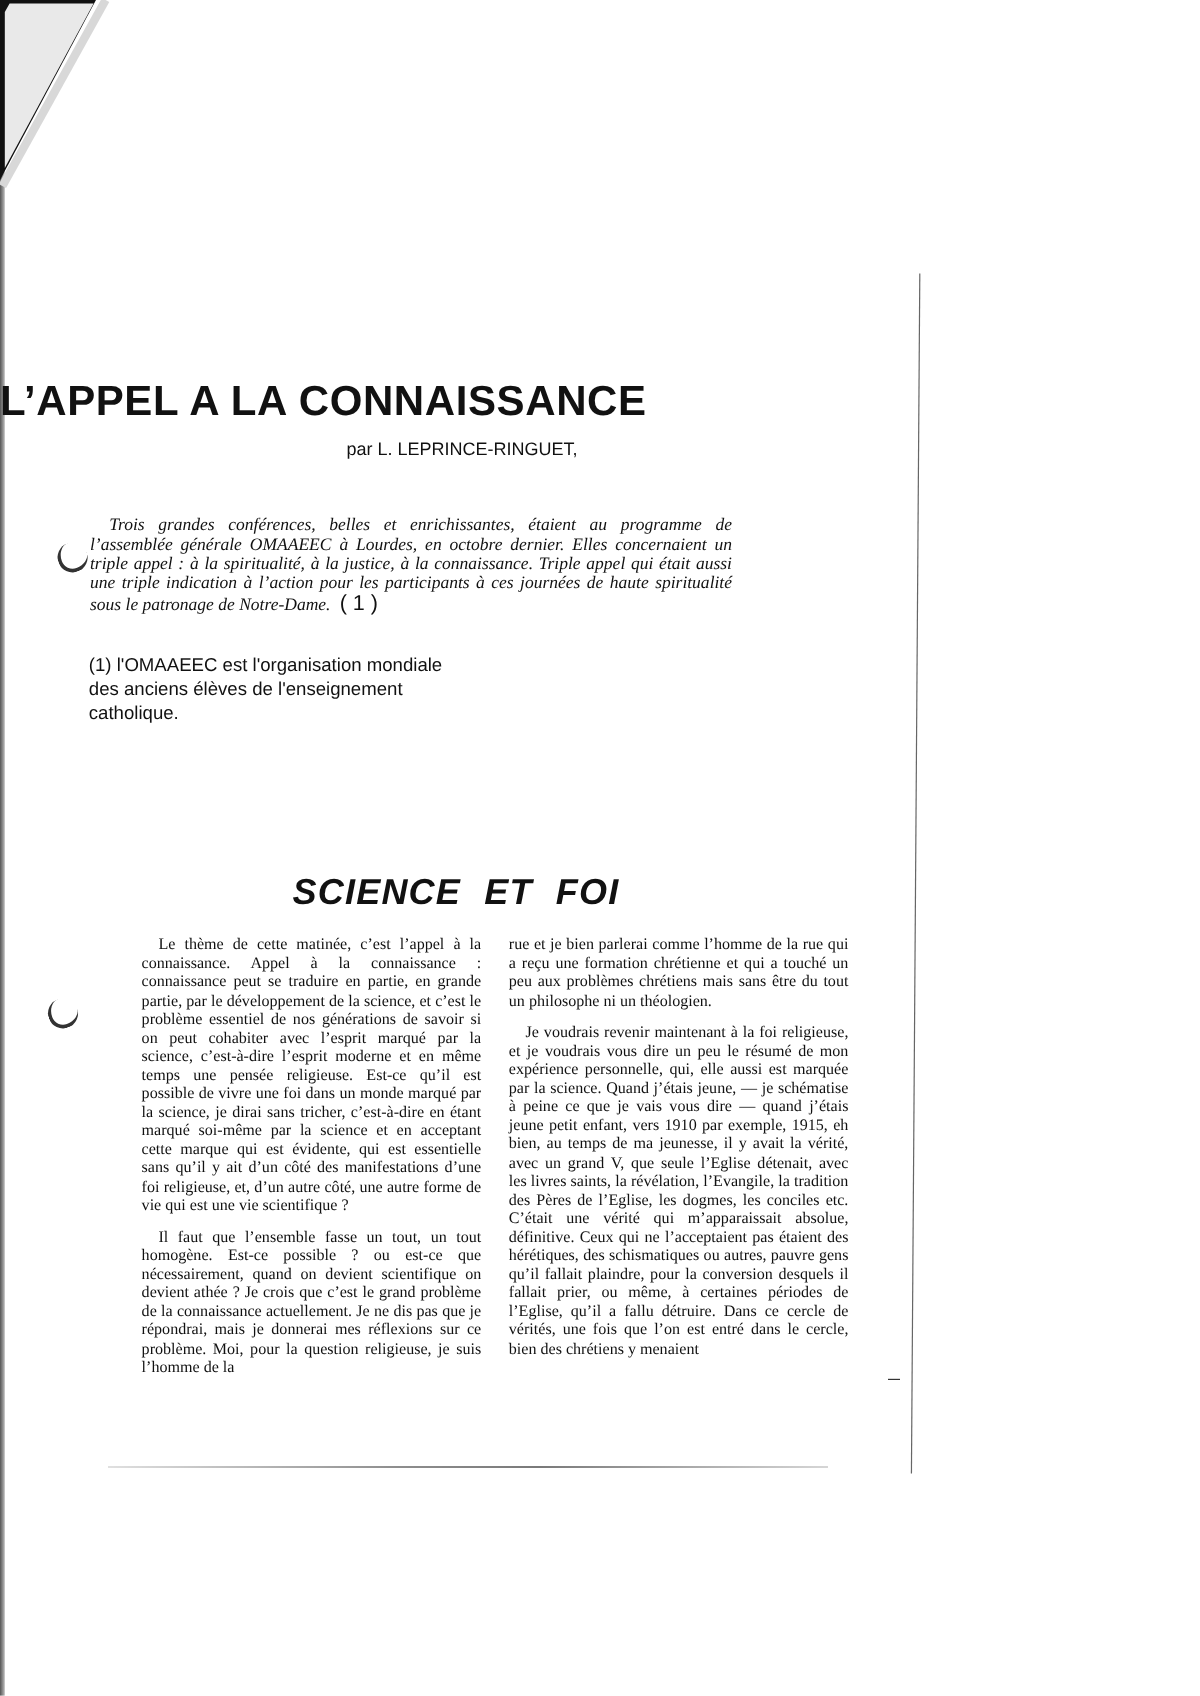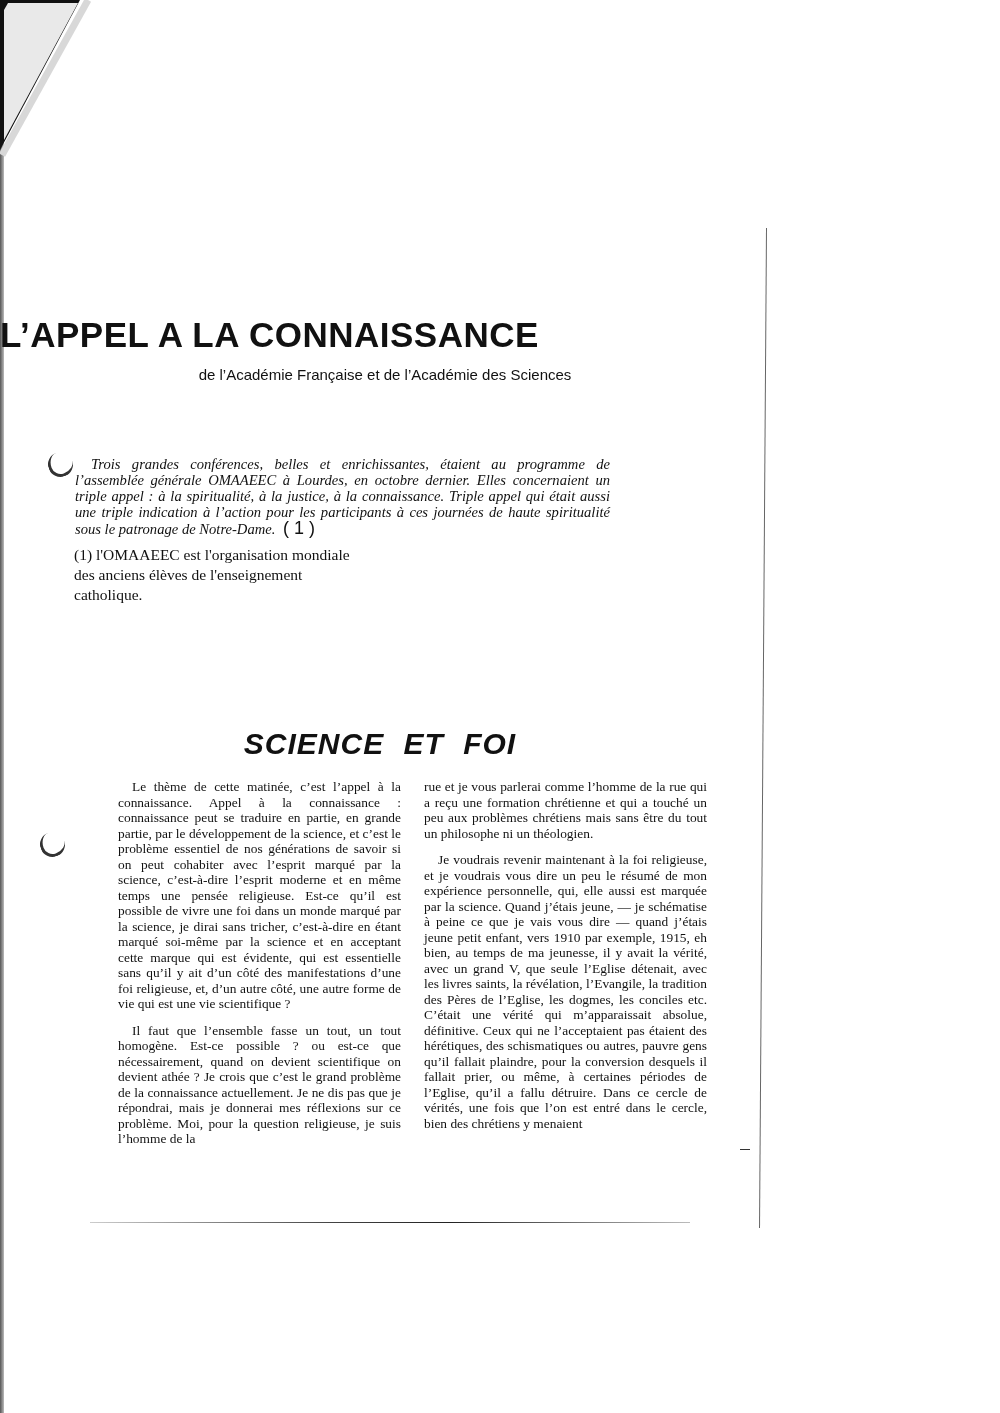--- a/index.html
+++ b/index.html
@@ -55,39 +55,39 @@
       left: 150px; width: 470px;
       top: 364px;
       text-align: center;
       font-family: "Liberation Sans", sans-serif;
       font-size: 15px;
       line-height: 21px;
     }
     .intro {
       position: absolute;
       left: 75px; width: 535px;
-      top: 456px;
+      top: 430px;
       font-family: "Liberation Serif", serif;
       font-style: italic;
       font-size: 14.6px;
       line-height: 16px;
       text-align: justify;
       text-indent: 16px;
     }
     .footnote-ref {
       font-style: normal;
       font-family: "Liberation Sans", sans-serif;
       font-size: 18px;
       margin-left: 4px;
     }
     .footnote {
       position: absolute;
       left: 74px; width: 520px;
       top: 545px;
-      font-family: Liberation Serif, serif;
+      font-family: Liberation Sans, sans-serif;
       font-size: 15.5px;
       line-height: 20px;
       white-space: pre-line;
     }
     .section-heading {
       position: absolute;
       left: 150px; width: 460px;
       top: 702px;
       text-align: center;
       font-family: "Liberation Sans", sans-serif;
@@ -139,21 +139,21 @@
   <polygon points="8,3 78,3 4,140 4,10" fill="#e9e9e9"></polygon>
   <line x1="88" y1="0" x2="2" y2="155" stroke="#d8d8d8" stroke-width="7"></line>
 </svg>
 
 <div class="margin-line"></div>
 <div class="margin-tick"></div>
 
 <h1 class="title">L’APPEL A LA CONNAISSANCE</h1>
 
 <div class="byline">
-  <div>de l’Académie Française et de l’Académie des Sciences</div>
+  <div>par L. LEPRINCE-RINGUET,</div>
 </div>
 
 <div class="curl-mark" style="left:48px; top:452px;"></div>
 
 <div class="intro">
   <span>Trois grandes conférences, belles et enrichissantes, étaient au programme de l’assemblée générale OMAAEEC à Lourdes, en octobre dernier. Elles concernaient un triple appel : à la spiritualité, à la justice, à la connaissance. Triple appel qui était aussi une triple indication à l’action pour les participants à ces journées de haute spiritualité sous le patronage de Notre-Dame.</span>
   <span class="footnote-ref">( 1 )</span>
 </div>
 
 <div class="footnote">(1) l'OMAAEEC est l'organisation mondiale
@@ -163,17 +163,17 @@
 <h2 class="section-heading">SCIENCE ET FOI</h2>
 
 <div class="curl-mark" style="left:40px; top:832px;"></div>
 
 <div class="column col-left">
   <p class="indent">Le thème de cette matinée, c’est l’appel à la connaissance. Appel à la connaissance : connaissance peut se traduire en partie, en grande partie, par le développement de la science, et c’est le problème essentiel de nos générations de savoir si on peut cohabiter avec l’esprit marqué par la science, c’est-à-dire l’esprit moderne et en même temps une pensée religieuse. Est-ce qu’il est possible de vivre une foi dans un monde marqué par la science, je dirai sans tricher, c’est-à-dire en étant marqué soi-même par la science et en acceptant cette marque qui est évidente, qui est essentielle sans qu’il y ait d’un côté des manifestations d’une foi religieuse, et, d’un autre côté, une autre forme de vie qui est une vie scientifique ?</p>
   <p class="indent">Il faut que l’ensemble fasse un tout, un tout homogène. Est-ce possible ? ou est-ce que nécessairement, quand on devient scientifique on devient athée ? Je crois que c’est le grand problème de la connaissance actuellement. Je ne dis pas que je répondrai, mais je donnerai mes réflexions sur ce problème. Moi, pour la question religieuse, je suis l’homme de la</p>
 </div>
 
 <div class="column col-right">
-  <p>rue et je vous parlerai comme l’homme de la rue qui a reçu une formation chrétienne et qui a touché un peu aux problèmes chrétiens mais sans être du tout un philosophe ni un théologien.</p>
+  <p>rue et je bien parlerai comme l’homme de la rue qui a reçu une formation chrétienne et qui a touché un peu aux problèmes chrétiens mais sans être du tout un philosophe ni un théologien.</p>
   <p class="indent">Je voudrais revenir maintenant à la foi religieuse, et je voudrais vous dire un peu le résumé de mon expérience personnelle, qui, elle aussi est marquée par la science. Quand j’étais jeune, — je schématise à peine ce que je vais vous dire — quand j’étais jeune petit enfant, vers 1910 par exemple, 1915, eh bien, au temps de ma jeunesse, il y avait la vérité, avec un grand V, que seule l’Eglise détenait, avec les livres saints, la révélation, l’Evangile, la tradition des Pères de l’Eglise, les dogmes, les conciles etc. C’était une vérité qui m’apparaissait absolue, définitive. Ceux qui ne l’acceptaient pas étaient des hérétiques, des schismatiques ou autres, pauvre gens qu’il fallait plaindre, pour la conversion desquels il fallait prier, ou même, à certaines périodes de l’Eglise, qu’il a fallu détruire. Dans ce cercle de vérités, une fois que l’on est entré dans le cercle, bien des chrétiens y menaient</p>
 </div>
 
 <div class="bottom-rule"></div>
 
 </body></html>

